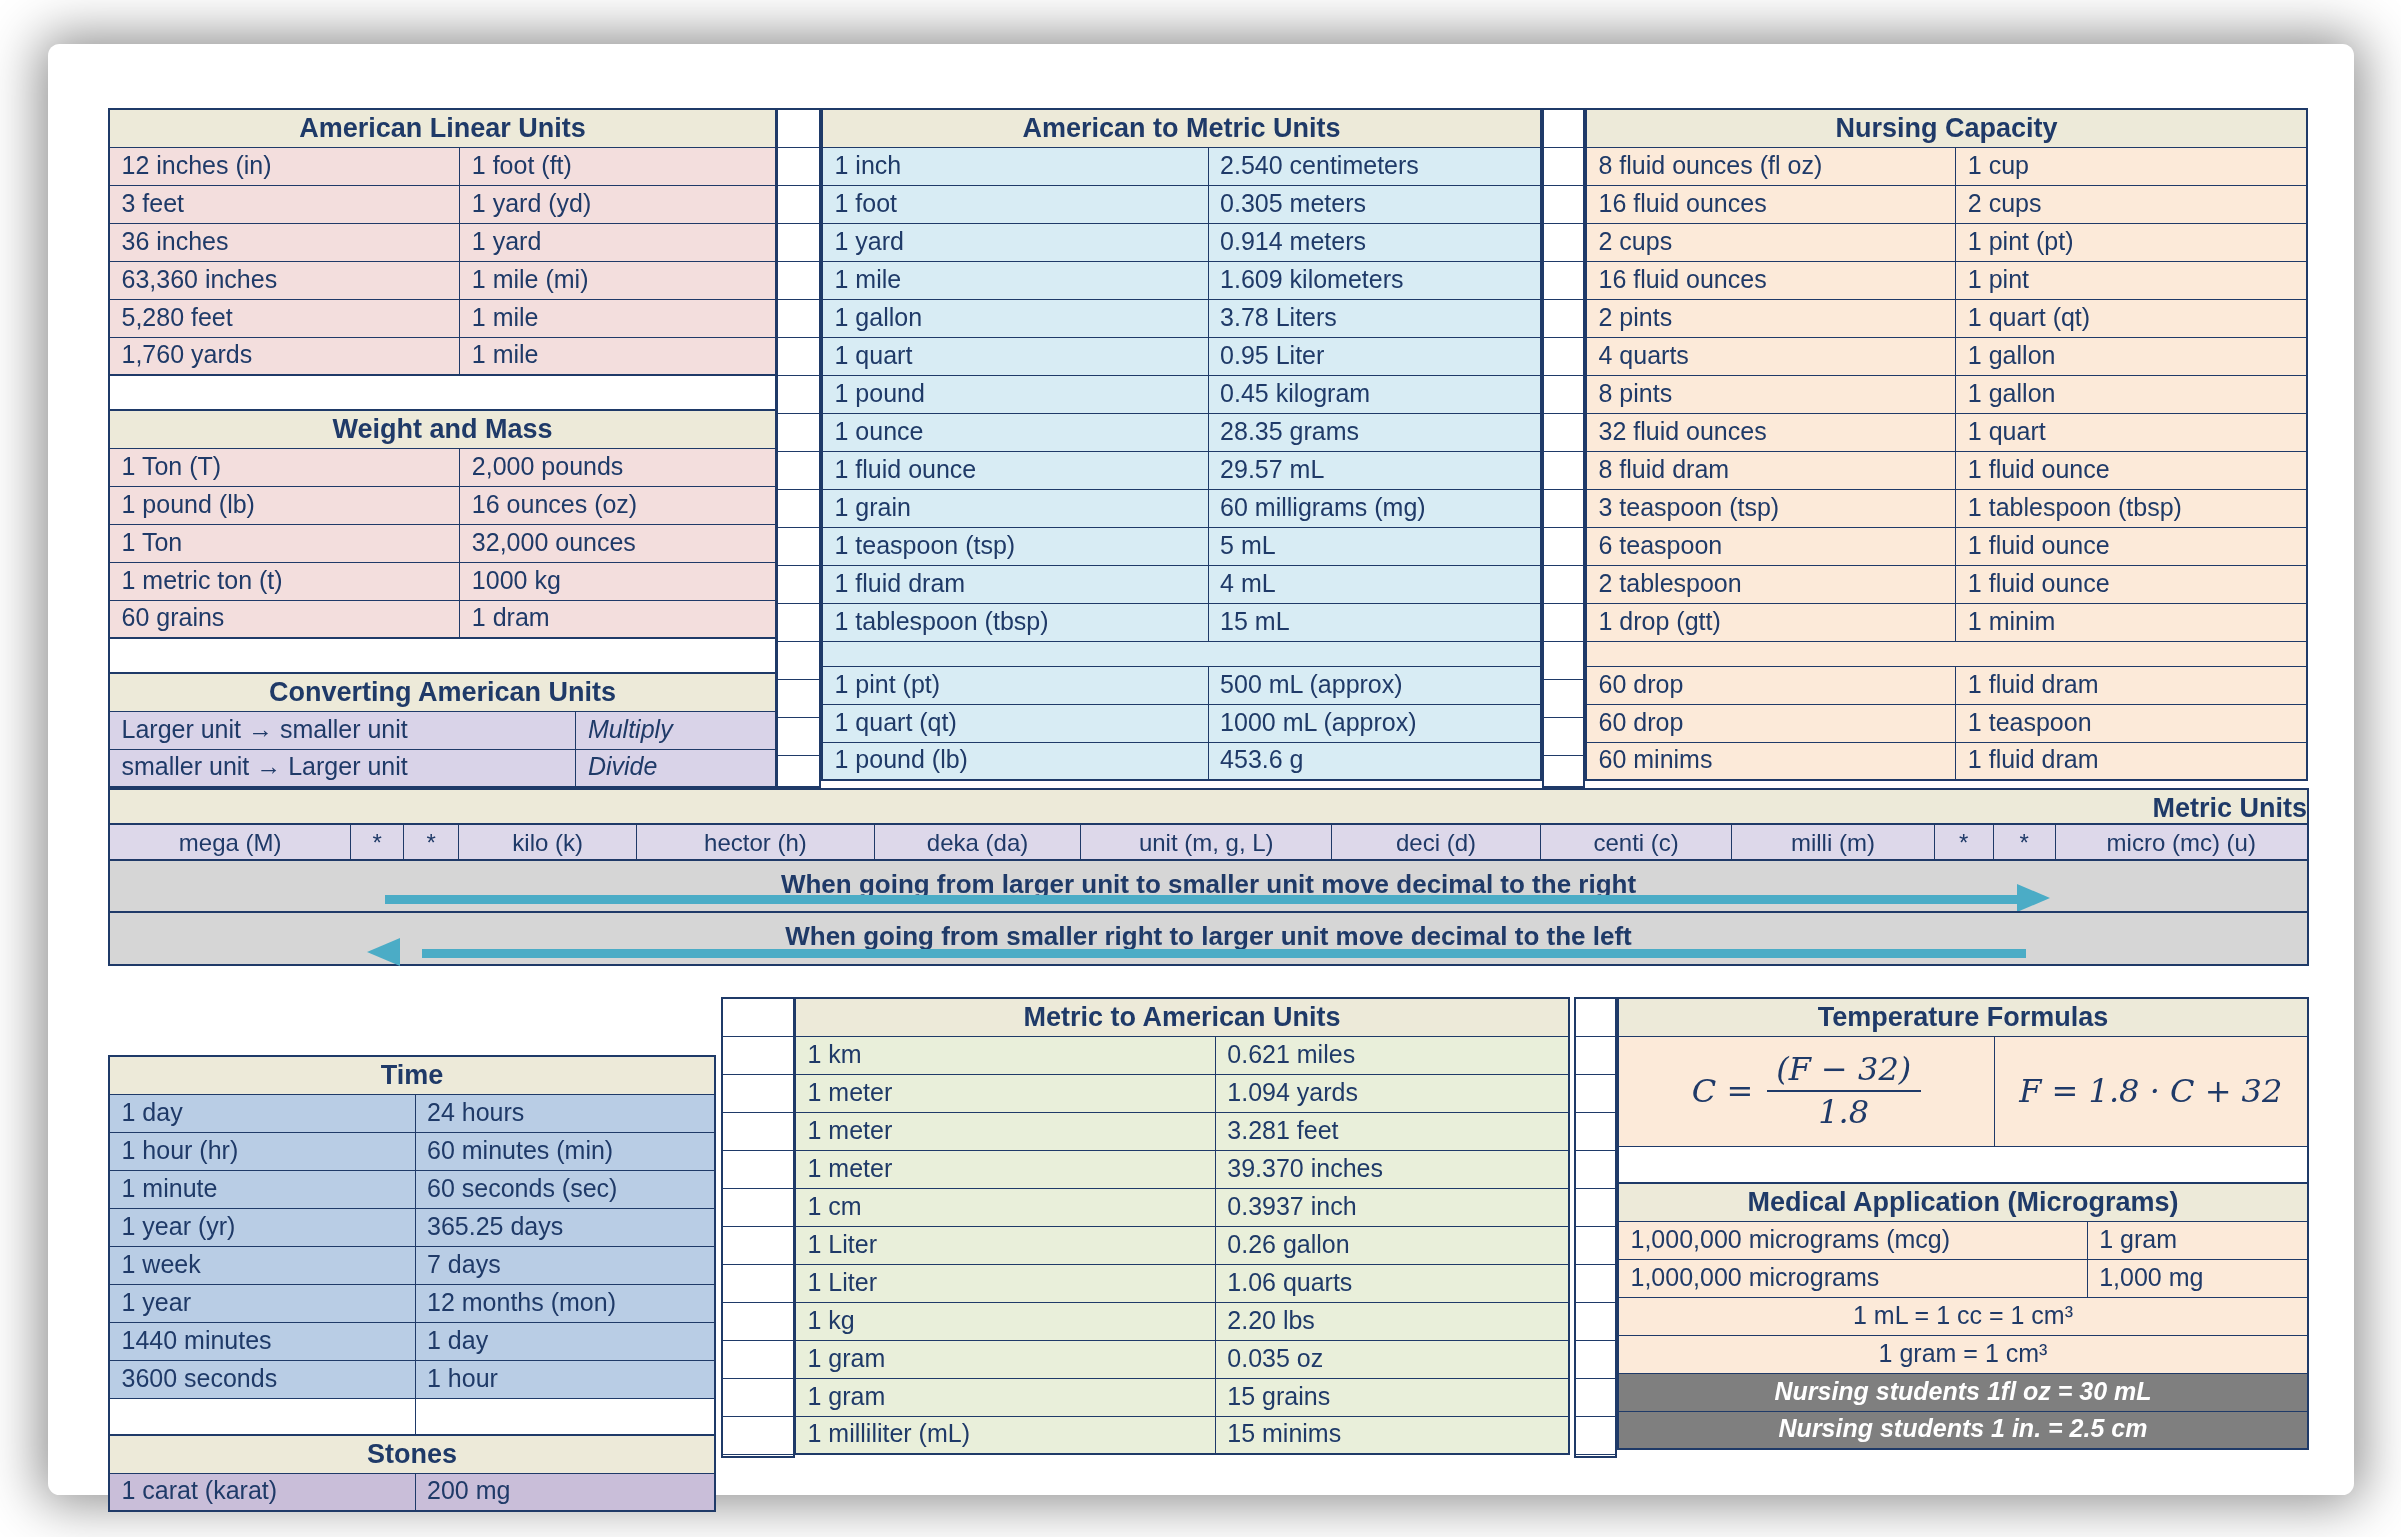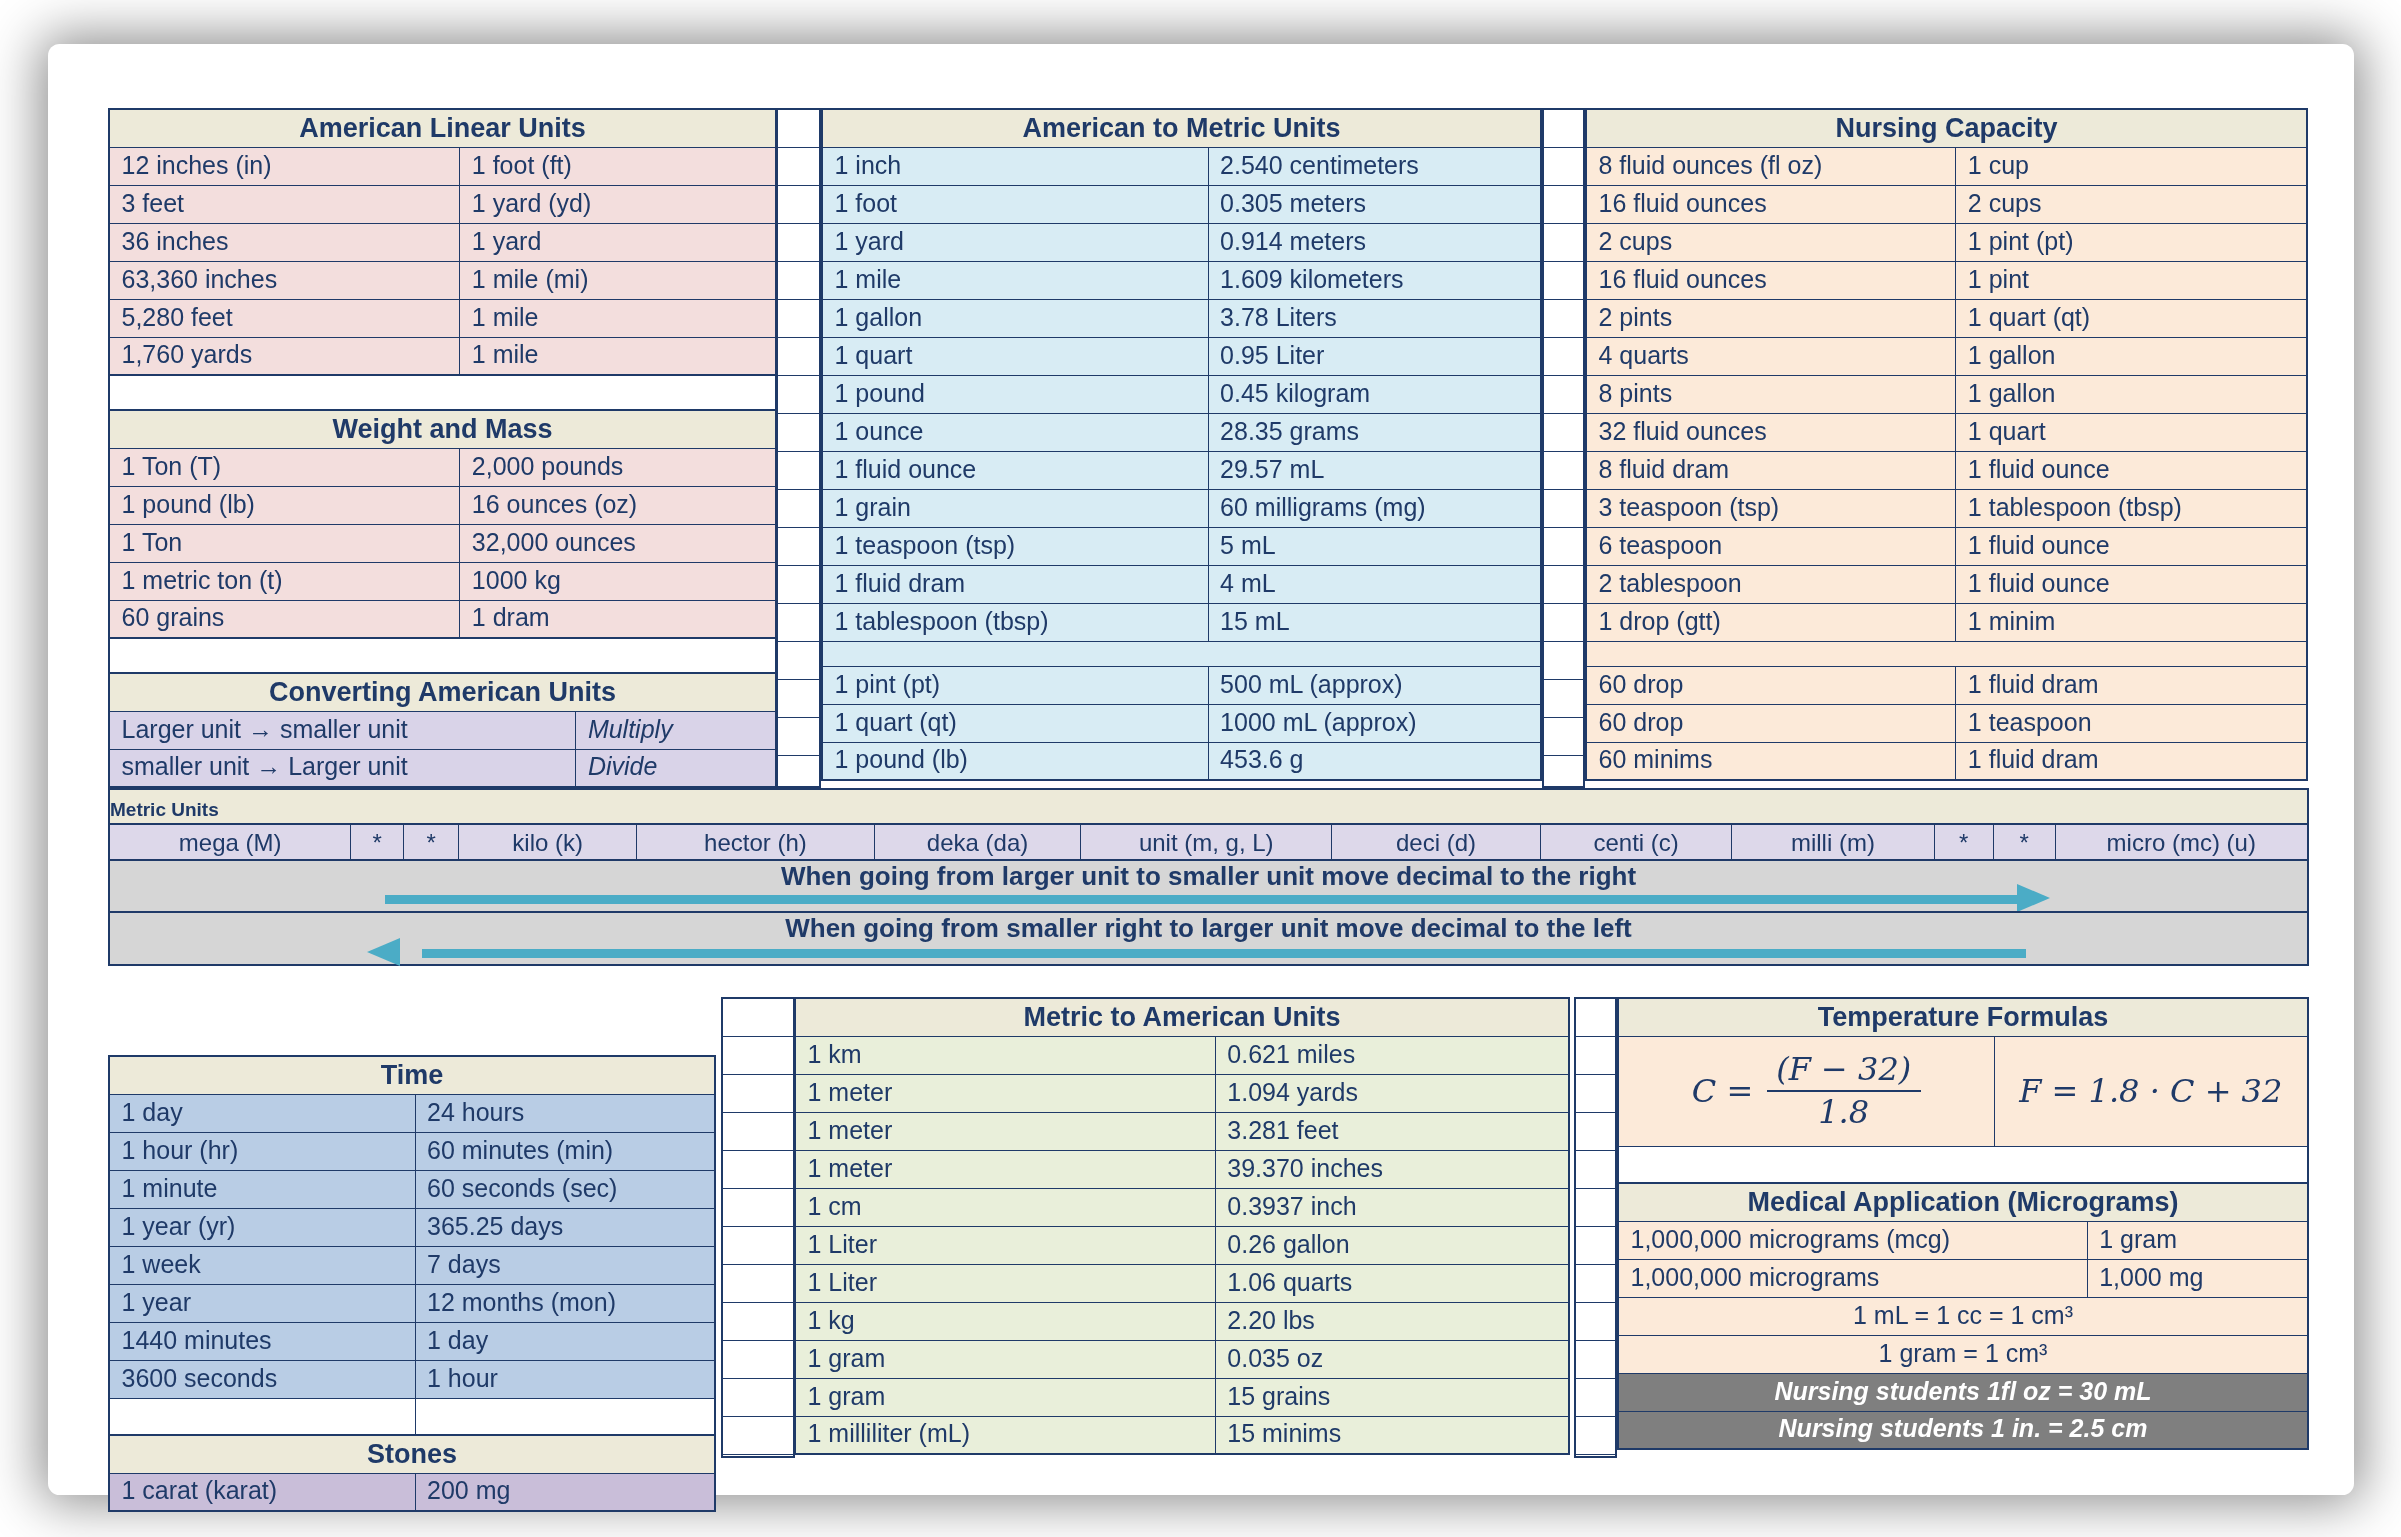--- a/index.html
+++ b/index.html
@@ -31,26 +31,26 @@
   .stones td{background:var(--stones)}
   .conv td:nth-child(2){font-style:italic}
   tbody.gaprow td{height:25px}
   tbody.wrow td{background:#fff}
   .vspacer{height:33px;background:#fff;border-left:2.9px solid var(--navy);border-right:2.9px solid var(--navy)}
   .fuse{margin-top:-2.9px}
 
   
   .metricband{position:absolute;width:2201px}
   .mu-header{height:38px;border:2.9px solid var(--navy);background:var(--beige);
-      font-size:19px;font-weight:700;text-align:left;padding-top:9px}
+      font-size:27px;font-weight:700;text-align:right;padding-top:3px}
   table.prefixrow{width:100%;border-collapse:collapse;table-layout:fixed;border:2.9px solid var(--navy);margin-top:-2.9px}
   table.prefixrow td{height:37px;border:1.9px solid var(--navy);background:var(--plav);
       text-align:center;font-size:24px;color:var(--navy);overflow:hidden;white-space:nowrap}
   .band{position:relative;height:55px;background:var(--bandgray);border:2.9px solid var(--navy);margin-top:-2.9px}
-  .band .btxt{text-align:center;font-weight:700;font-size:26px;padding-top:0}
+  .band .btxt{text-align:center;font-weight:700;font-size:26px;padding-top:8px}
   .aline{position:absolute;height:8.6px;background:var(--teal)}
   .band1 .aline{left:12.5%;width:74.5%;top:34px}
   .band1 .ahead{position:absolute;left:86.8%;top:23px;width:0;height:0;
       border-left:33px solid var(--teal);border-top:14.4px solid transparent;border-bottom:14.4px solid transparent}
   .band2 .aline{left:14.2%;width:73%;top:36px}
   .band2 .ahead{position:absolute;left:11.7%;top:25px;width:0;height:0;
       border-right:33px solid var(--teal);border-top:14.4px solid transparent;border-bottom:14.4px solid transparent}
 
   
   tbody.frow td{height:110px;padding:0;text-align:center}

